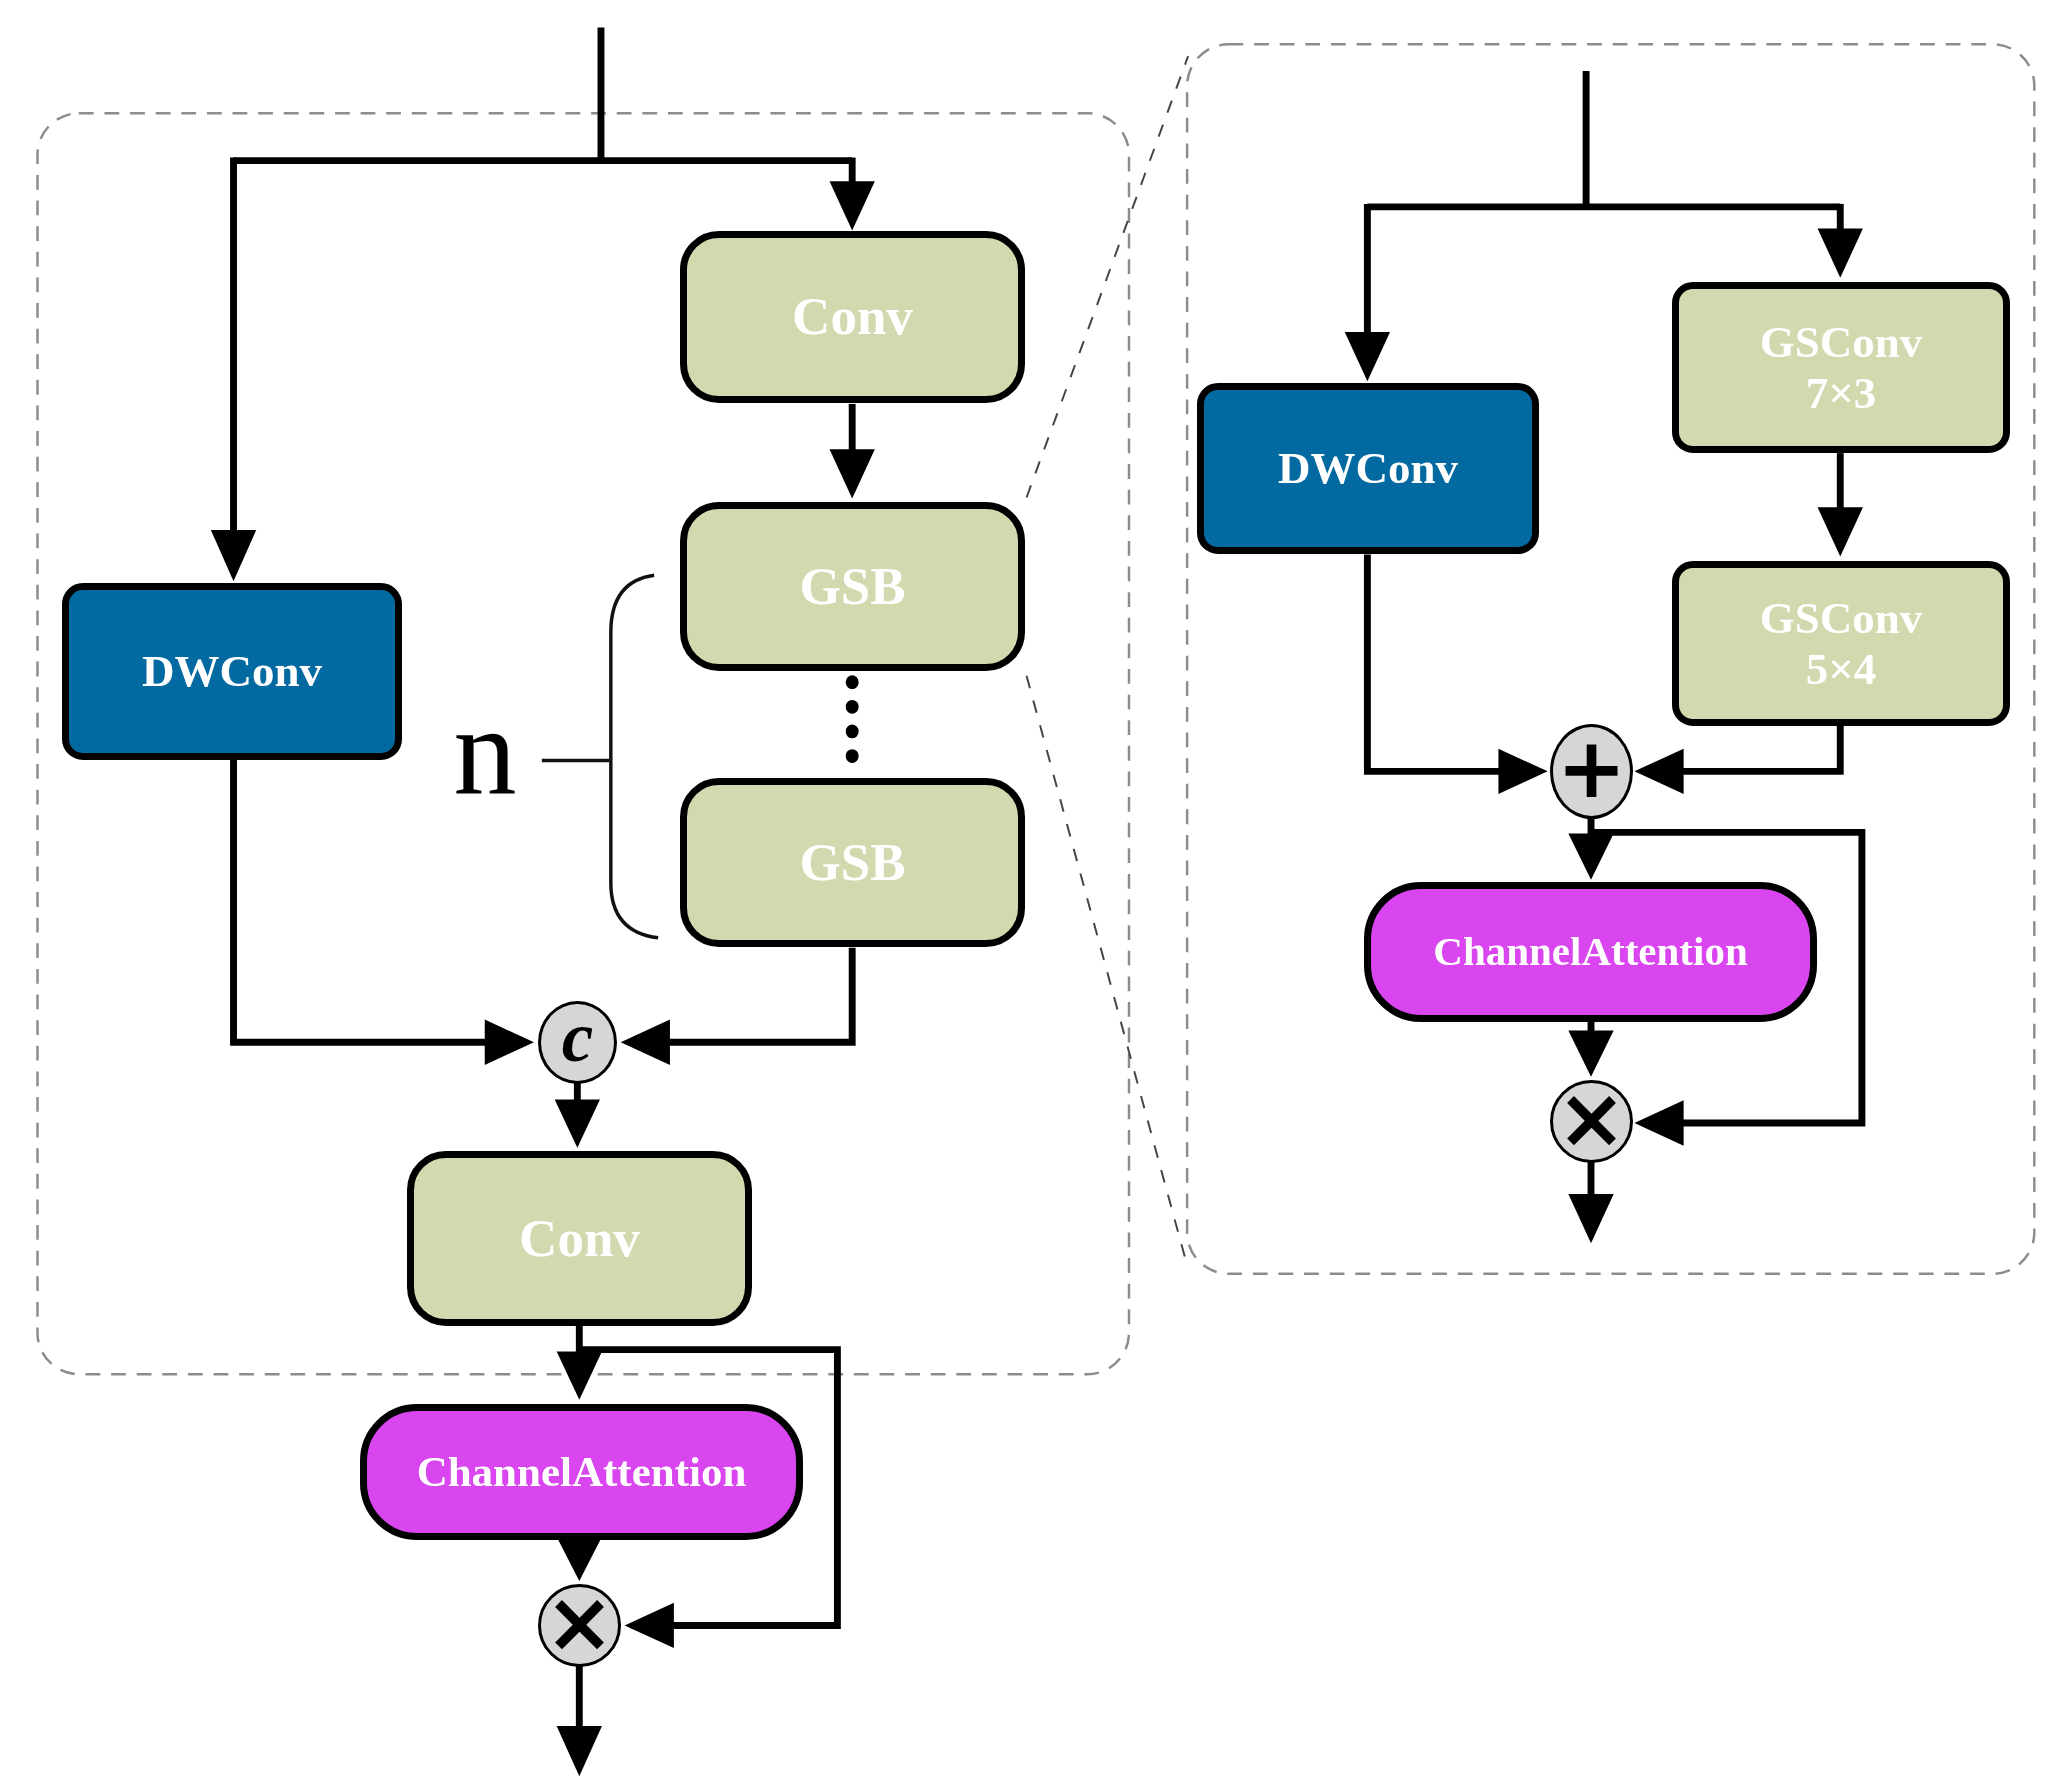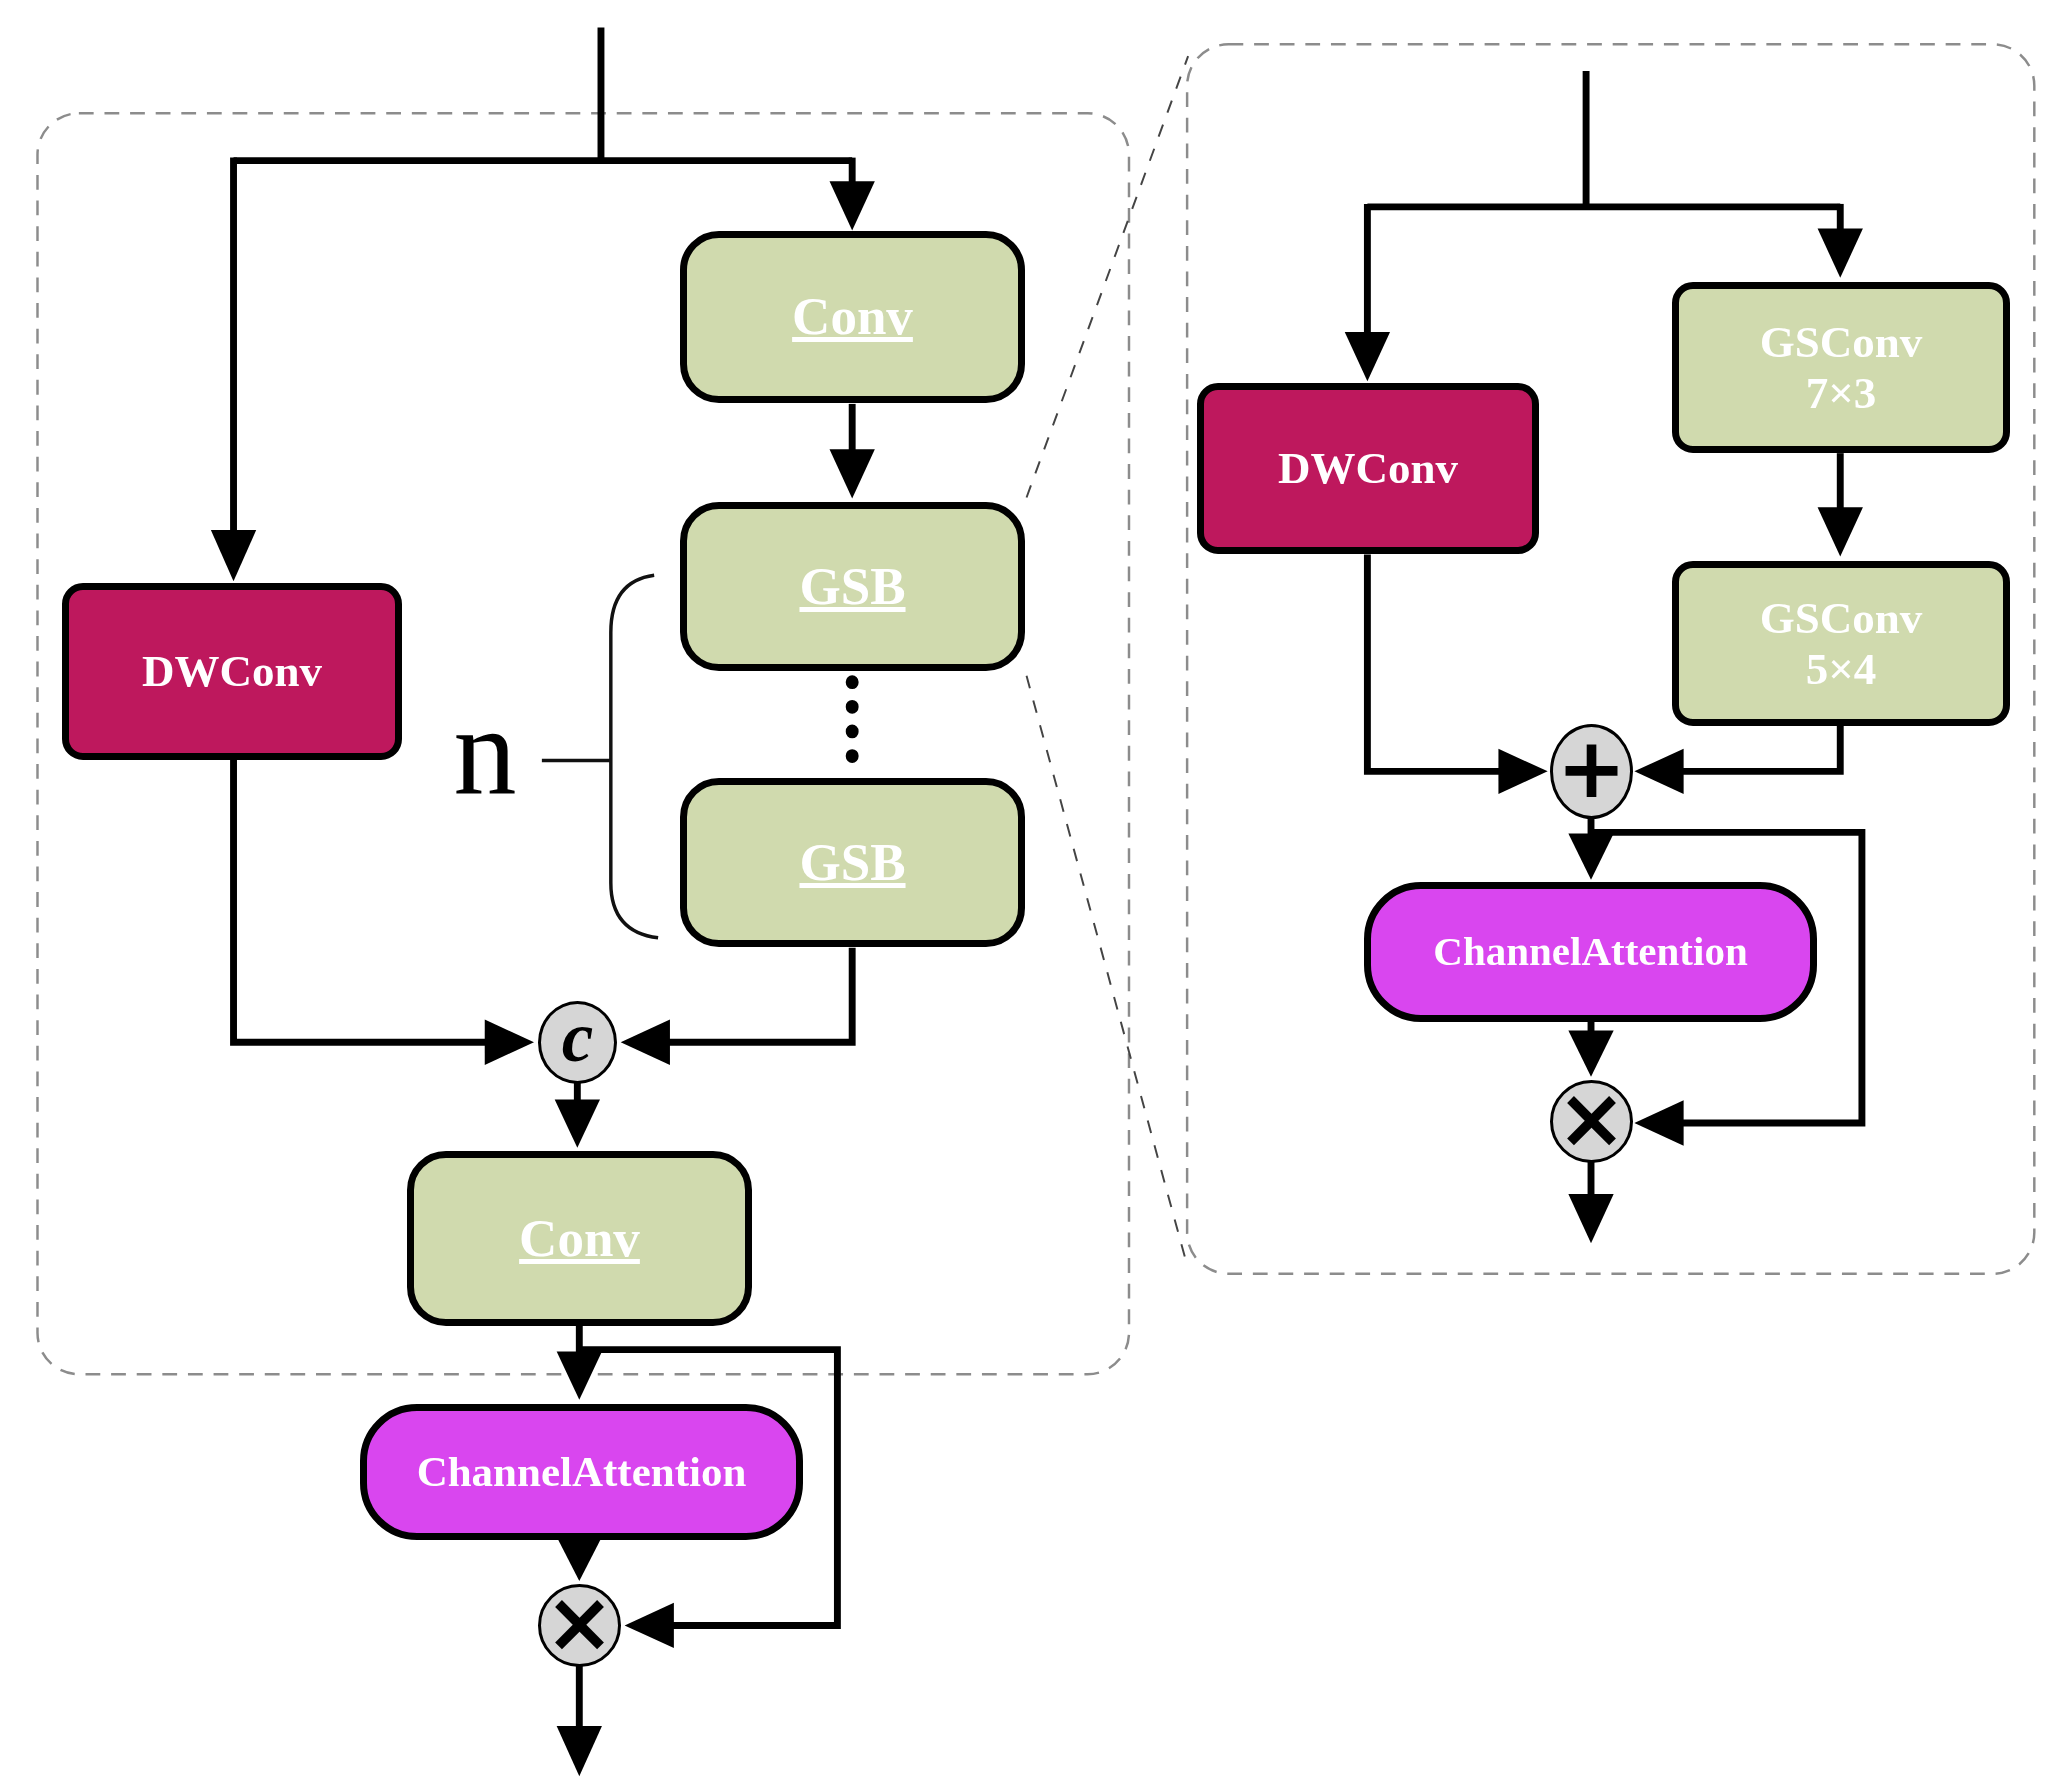--- a/index.html
+++ b/index.html
@@ -20,37 +20,37 @@
     flex-direction:column;
     align-items:center;
     justify-content:center;
     color:#ffffff;
     font-weight:bold;
     text-align:center;
     z-index:2;
     line-height:1.12;
   }
   .green{background:#d0daae;}
-  .purple{background:#be185d;}
+  .purple{background:#0369a1;}
   .blue{background:#d946ef;border-radius:57px;}
   .op{
     position:absolute;
     box-sizing:border-box;
     background:#d6d6d6;
     border:3.9px solid #000;
     border-radius:50%;
     display:flex;
     align-items:center;
     justify-content:center;
     color:#000;
     z-index:2;
   }
   .op.concat{font-style:italic;font-weight:bold;font-size:71px;padding-bottom:9.9px;}
   .op.math{font-family:"DejaVu Sans","Liberation Sans",sans-serif;font-weight:bold;font-size:83px;padding-bottom:5.9px;}
-  .fs54{font-size:53px;text-decoration:underline;}
+  .fs54{font-size:53px;}
   .fs46{font-size:45px;border-radius:21px;}
   .fs44{font-size:43px;}
   .fs42{font-size:41px;}
   #n-label{
     position:absolute;
     left:426px;top:678px;
     width:118px;height:148px;
     font-size:126px;
     color:#000;
     display:flex;align-items:center;justify-content:center;

